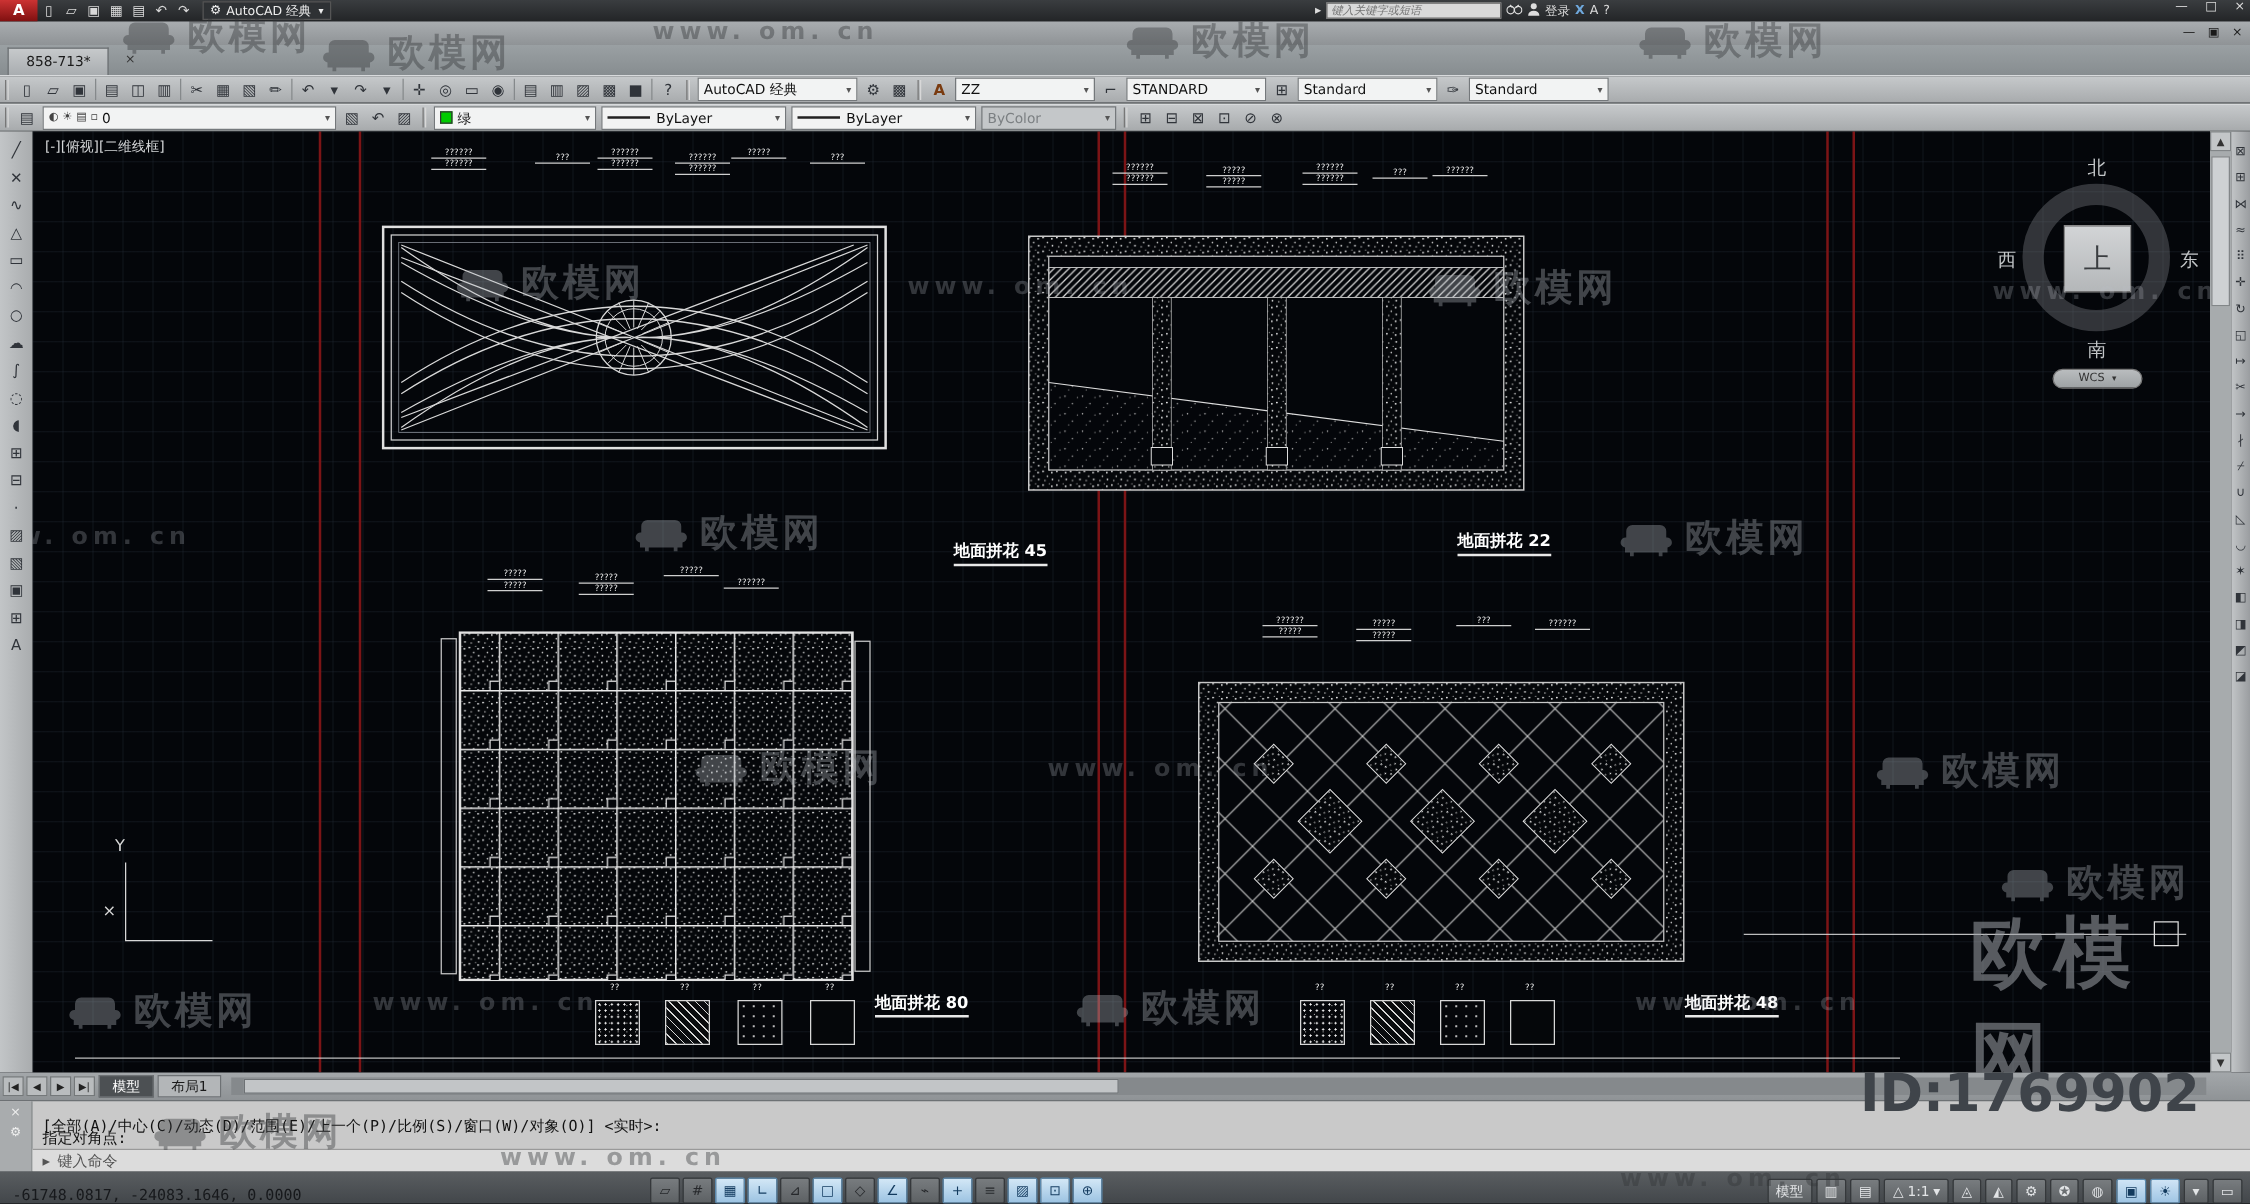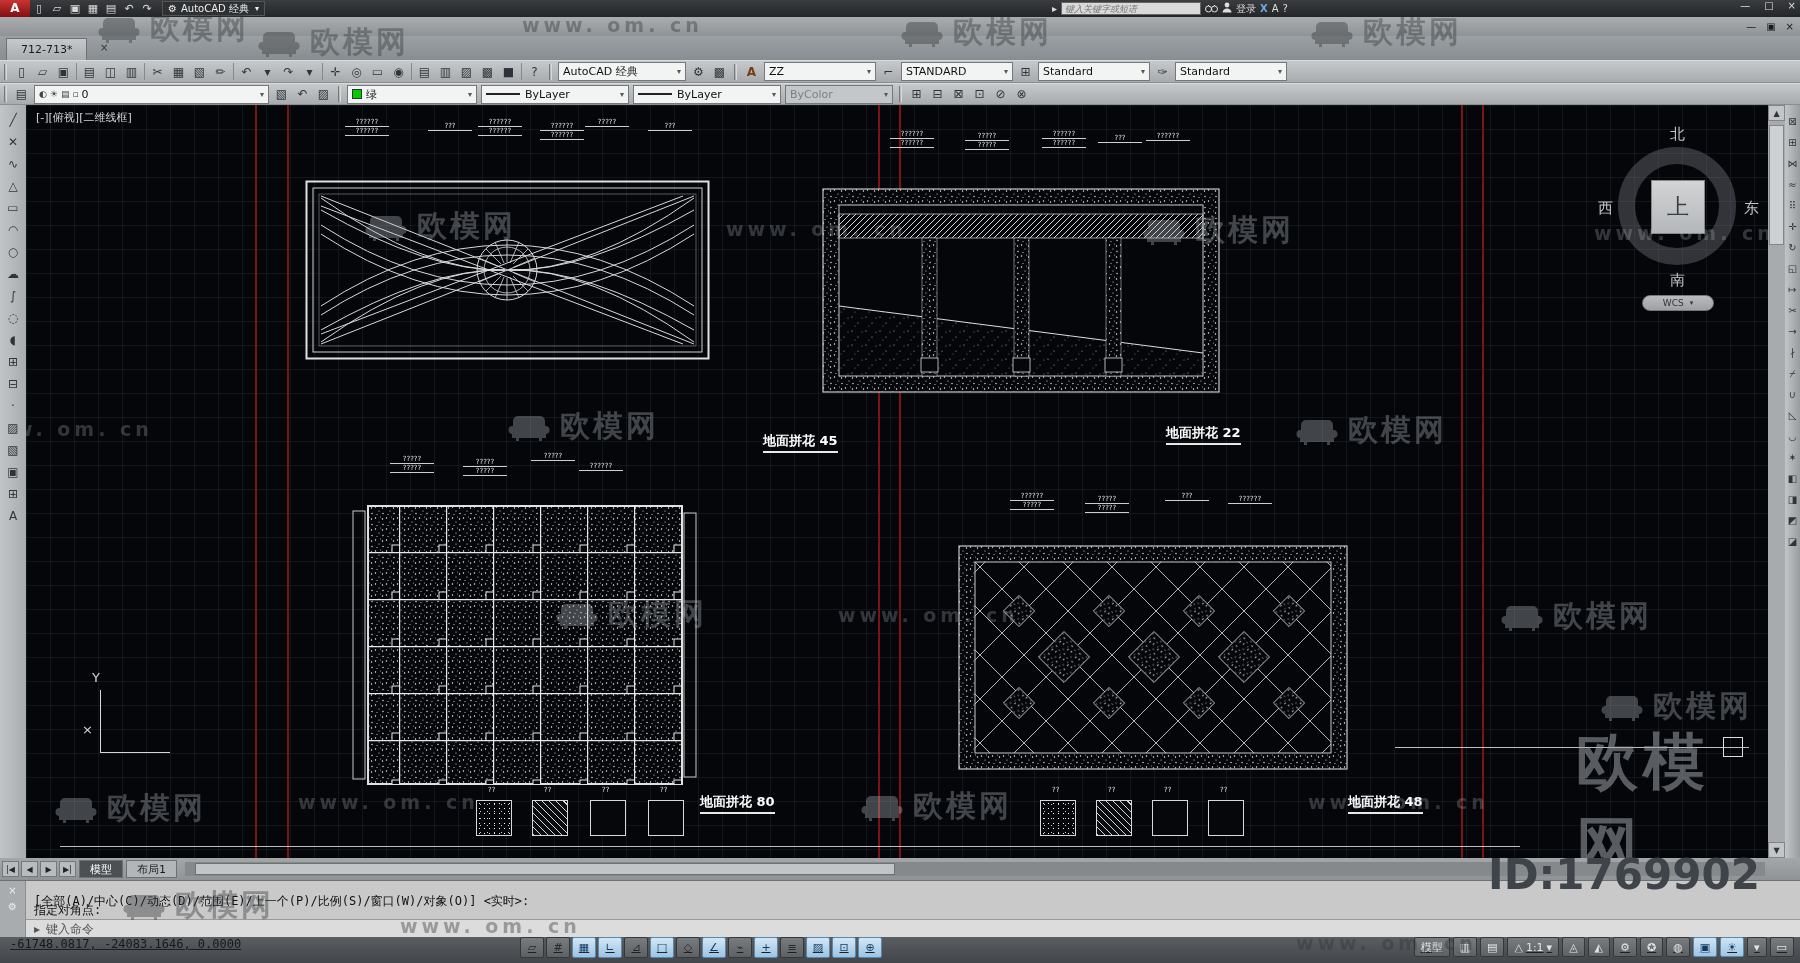--- a/index.html
+++ b/index.html
@@ -100,21 +100,21 @@
   #hscroll{position:absolute;left:185px;top:4px;width:1580px;height:14px;background:#85898c;}
   #hthumb{position:absolute;left:10px;top:1px;width:700px;height:12px;background:#c2c5c7;border:1px solid #6d7174;}
 
   
   #cmd{position:absolute;left:0;top:880px;width:1800px;height:57px;background:#c9c9c9;z-index:29;border-top:1px solid #6d7174;}
   #cmd-strip{position:absolute;left:0;top:0;width:26px;height:57px;background:#a9acae;border-right:1px solid #8a8e90;color:#eee;display:flex;flex-direction:column;align-items:center;gap:5px;padding-top:4px;font-size:10px;}
   .cmdline{position:absolute;left:34px;color:#111;font-family:"DejaVu Sans Mono",monospace;font-size:12px;white-space:pre;}
   #cmd-input{position:absolute;left:26px;top:38px;width:1774px;height:19px;background:#dcdcdc;border-top:1px solid #999;display:flex;align-items:center;color:#555;font-family:"DejaVu Sans Mono",monospace;font-size:12px;gap:6px;padding-left:8px;}
 
   
-  #status{position:absolute;left:0;top:937px;width:1800px;height:26px;background:linear-gradient(#5a5e61,#42464a);z-index:30;display:flex;align-items:flex-start;color:#1c1e20;text-decoration:underline;}
+  #status{position:absolute;left:0;top:937px;width:1800px;height:26px;background:linear-gradient(#5a5e61,#42464a);z-index:30;display:flex;align-items:flex-end;color:#1c1e20;}
   #coords{margin-left:10px;width:250px;font-family:"DejaVu Sans Mono",monospace;font-size:12px;color:#17191c;}
   #toggles{display:flex;gap:2px;margin-left:260px;}
   .tg{width:24px;height:21px;background:linear-gradient(#787c7f,#5d6164);border:1px solid #35383b;border-radius:2px;color:#26282b;font-size:11px;display:flex;align-items:center;justify-content:center;}
   .tg.on{background:linear-gradient(#d3e7f6,#9cc3e2);border-color:#5b89ad;color:#123a5e;}
   #status-right{margin-left:auto;display:flex;align-items:center;gap:3px;margin-right:6px;}
   .srbtn{height:20px;padding:0 6px;background:linear-gradient(#787c7f,#5d6164);border:1px solid #35383b;border-radius:2px;color:#e2e4e6;font-size:11px;display:flex;align-items:center;gap:3px;}
   .srbtn.lit{background:linear-gradient(#cfe4f5,#9fc5e4);color:#123a5e;border-color:#5b89ad;}
 </style>
 </head>
 <body>
@@ -200,21 +200,21 @@
 
   <div id="menubar">
     <div id="doc-controls">
       <span>—</span>
       <span>▣</span>
       <span>×</span>
     </div>
   </div>
 
   <div id="tabstrip">
-    <div id="doctab">712-713*</div>
+    <div id="doctab">858-713*</div>
     <span id="doctab-close">×</span>
   </div>
 
   <div id="tb1" class="tbrow">
     <span class="grip"></span>
     <div style="display:flex;align-items:center;">
 
     <span class="ti">▯</span>
         <span class="ti">▱</span>
         <span class="ti">▣</span>

